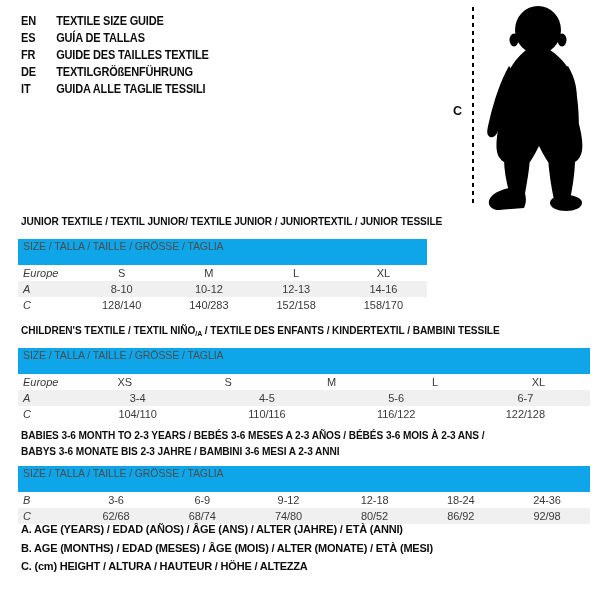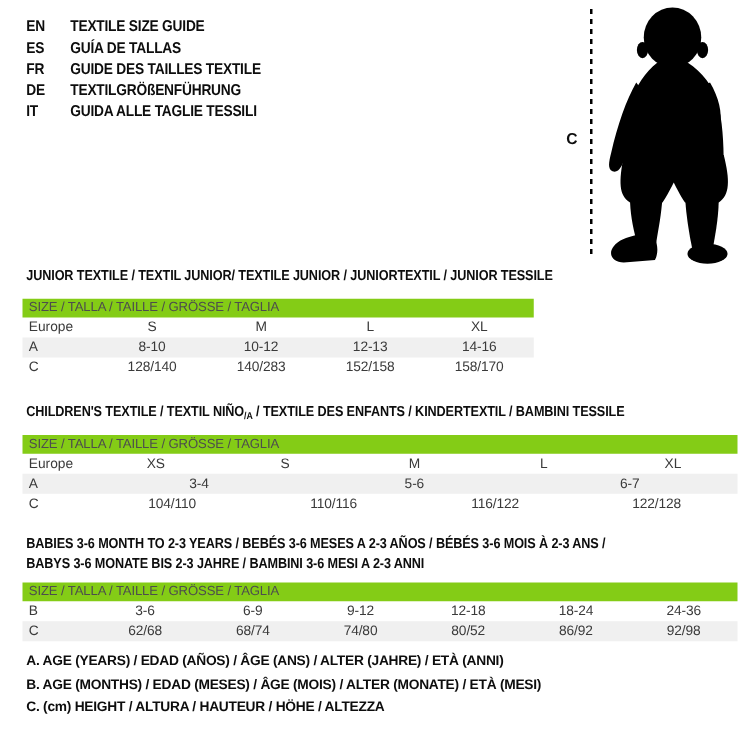--- a/index.html
+++ b/index.html
@@ -25,26 +25,26 @@
   
   .sec-title {
     position:absolute; left:21px; font-size:11.5px; font-weight:bold; letter-spacing:-0.1px;
     color:#0d0d0d; white-space:nowrap; transform:scaleX(0.88); transform-origin:0 0; line-height:16px;
   }
   .sub { font-size:8px; position:relative; top:2px; }
 
   
   .table { position:absolute; font-size:11px; color:#3a3a3a; }
   .thead {
-    height:15px; line-height:15px; background:#84cc16; color:#4d4d4d;
+    height:26px; line-height:15px; background:#0ea5e9; color:#4d4d4d;
     padding-left:5px; font-size:10.5px; letter-spacing:-0.1px;
   }
   .trow { display:flex; height:16px; line-height:16px; }
   .trow.alt { background:#f0f0f0; }
-  .tlabel { padding-left:5px; text-align:left; }
+  .tlabel { padding-left:5px; text-align:left;font-style:italic; }
   .t-l60 .tlabel { width:60px; }
   .t-l55 .tlabel { width:55px; }
   .tcell { flex:1; text-align:center; letter-spacing:-0.1px; }
 
   
   .footnotes { position:absolute; left:21px; top:520px; }
   .footnote { height:18.5px; line-height:18.5px; font-size:11px; font-weight:bold; letter-spacing:-0.2px; color:#0d0d0d; white-space:nowrap; }
 </style>
 </head>
 <body>
@@ -124,20 +124,21 @@
       <div class="tlabel">Europe</div>
       <div class="tcell">XS</div>
       <div class="tcell">S</div>
       <div class="tcell">M</div>
       <div class="tcell">L</div>
       <div class="tcell">XL</div>
     </div>
     <div class="trow alt">
       <div class="tlabel">A</div>
       <div class="tcell">3-4</div>
+      <div class="tcell">4-5</div>
       <div class="tcell">5-6</div>
       <div class="tcell">6-7</div>
     </div>
     <div class="trow">
       <div class="tlabel">C</div>
       <div class="tcell">104/110</div>
       <div class="tcell">110/116</div>
       <div class="tcell">116/122</div>
       <div class="tcell">122/128</div>
     </div>

